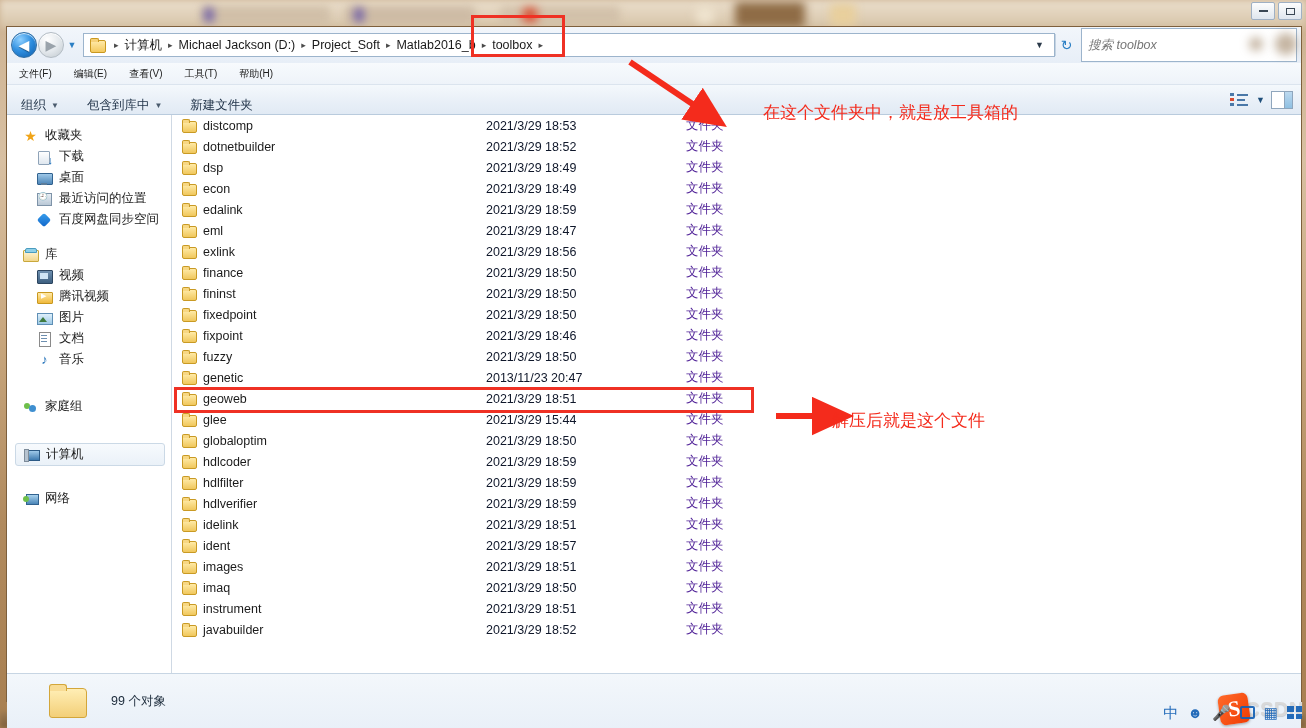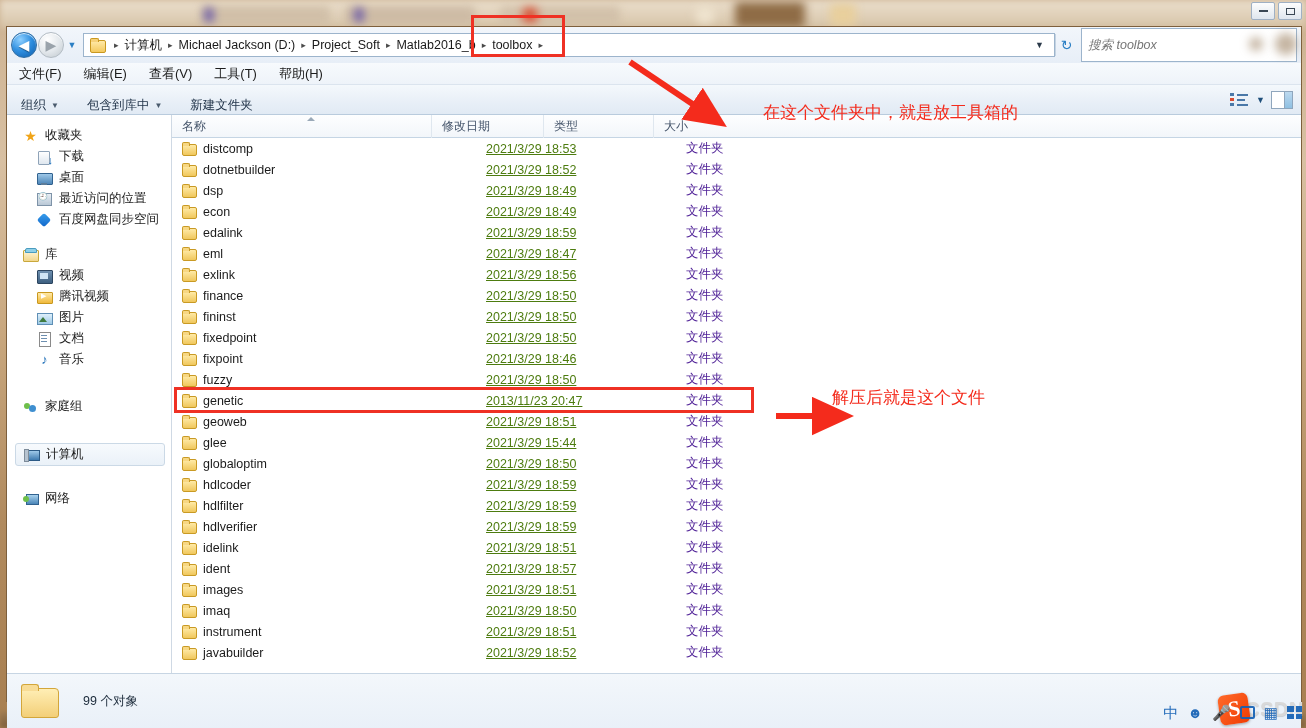--- a/index.html
+++ b/index.html
@@ -137,21 +137,21 @@
     background: rgba(150,120,85,.55); pointer-events: none;
   }
 
   
   #menubar {
     height: 22px; display: flex; align-items: center;
     background: linear-gradient(180deg,#f7fafd,#eef3f9);
     border-bottom: 1px solid #dbe4ee;
     padding-left: 12px; gap: 22px;
   }
-  #menubar .mi { font-size: 13px; color: #1d1d1d; cursor: default; }
+  #menubar .mi { font-size: 10px; color: #1d1d1d; cursor: default; }
 
   
   #cmdbar {
     height: 30px; display: flex; align-items: flex-end;
     background: linear-gradient(180deg,#f4f8fc 0%, #e8eff7 60%, #e1eaf4 100%);
     border-bottom: 1px solid #b9cbdd;
     padding-left: 14px; position: relative;
   }
   .cmd { font-size: 12.5px; color: #1d3046; display: flex; align-items: center; gap: 5px; margin-right: 28px; cursor: default; }
   .cmd .caret { font-size: 8px; color: #4a5b6d; }
@@ -232,21 +232,21 @@
   .sort-arrow {
     position: absolute; left: 135px; top: 2px;
     width: 0; height: 0; border-left: 4px solid transparent;
     border-right: 4px solid transparent; border-bottom: 4px solid #9aa9b8;
   }
   .row {
     display: flex; align-items: center; height: 21px;
     font-size: 12.5px; color: #1b1b1b; cursor: default; gap: 44px;
   }
   .row .c-name { width: 270px; display: flex; align-items: center; gap: 7px; padding-left: 10px; flex: none; }
-  .row .c-date { width: 112px; flex: none; color: #4d7c0f; text-decoration: underline; }
+  .row .c-date { width: 112px; flex: none; color: #0f172a; }
   .row .c-type { width: 110px; flex: none; color: #4c1d95; margin-left: 44px; }
   .row .c-size { flex: 1 1 auto; color: #333; }
   .f-ico { width: 14px; height: 13px; flex: none; position: relative; }
   .f-ico::before {
     content:""; position:absolute; left:0; top:2px; width:13px; height:10px;
     background:linear-gradient(180deg,#ffeaa6,#f2c košt 0);
     background:linear-gradient(180deg,#ffeaa6,#f0c75c);
     border:1px solid #c99a24; border-radius:1px 2px 2px 2px;
   }
   .f-ico::after {
@@ -255,21 +255,21 @@
   }
   #genetic-highlight {
     position: absolute; left: 2px; width: 580px; height: 26px;
     border: 3px solid #ef3124; pointer-events: none; z-index: 20;
   }
 
   
   #statusbar {
     height: 56px; background: linear-gradient(180deg,#f3f7fb,#e9f0f8);
     border-top: 1px solid #c7d5e3; display: flex; align-items: center;
-    padding-left: 12px; gap: 22px;
+    padding-left: 40px; gap: 22px;
   }
   #status-folder { width: 42px; height: 36px; position: relative; flex: none; }
   #status-folder::before {
     content:""; position:absolute; left:2px; top:4px; width:36px; height:28px;
     background:linear-gradient(180deg,#ffeeb5,#f3cf78); border:1px solid #d3a63a;
     border-radius:2px 4px 3px 3px;
   }
   #status-folder::after {
     content:""; position:absolute; left:2px; top:0px; width:16px; height:6px;
     background:#f8dc95; border:1px solid #d3a63a; border-bottom:none; border-radius:3px 3px 0 0;
@@ -483,29 +483,20 @@
 
       <div class="sb-gap" style="height:22px;"></div>
 
       <div class="sb-item">
         <span class="sbi ic-net"></span>
         <span>网络</span>
       </div>
     </div>
 
     <div id="filepane">
-      <div id="col-head">
-        <div class="ch" style="width:260px;">
-          <span>名称</span>
-          <span class="sort-arrow"></span>
-        </div>
-        <div class="ch" style="width:112px;">修改日期</div>
-        <div class="ch" style="width:110px;">类型</div>
-        <div class="ch" style="width:120px;">大小</div>
-      </div>
       <div id="rows">
           <div class="row">
             <div class="c-name">
               <span class="f-ico"></span>
               <span>distcomp</span>
             </div>
             <div class="c-date">2021/3/29 18:53</div>
             <div class="c-type">文件夹</div>
             <div class="c-size"></div>
           </div>
@@ -740,21 +731,21 @@
   <svg width="1306" height="728" style="position:absolute;inset:0;">
     <defs>
       <marker id="ah1" markerWidth="7" markerHeight="7" refX="1" refY="3.2" orient="auto">
         <path d="M0,0 L7,3.2 L0,6.4 Z" fill="#f42b1c"></path>
       </marker>
     </defs>
     <line x1="630" y1="62" x2="697" y2="107" stroke="#f42b1c" stroke-width="6" marker-end="url(#ah1)"></line>
     <line x1="776" y1="416" x2="818" y2="416" stroke="#f42b1c" stroke-width="6" marker-end="url(#ah1)"></line>
   </svg>
   <div class="anno-text" style="left:763px;top:101px;">在这个文件夹中，就是放工具箱的</div>
-  <div class="anno-text" style="left:832px;top:386px;">解压后就是这个文件</div>
+  <div class="anno-text" style="left:832px;top:409px;">解压后就是这个文件</div>
 </div>
 
 <div id="watermark">
   <div id="csdn-logo">S</div>
   <div id="csdn-text">CSDN</div>
 </div>
 <div id="ime-bar">
   <span class="ime-ico">中</span>
   <span class="ime-ico">☻</span>
   <span class="ime-ico">🎤</span>

